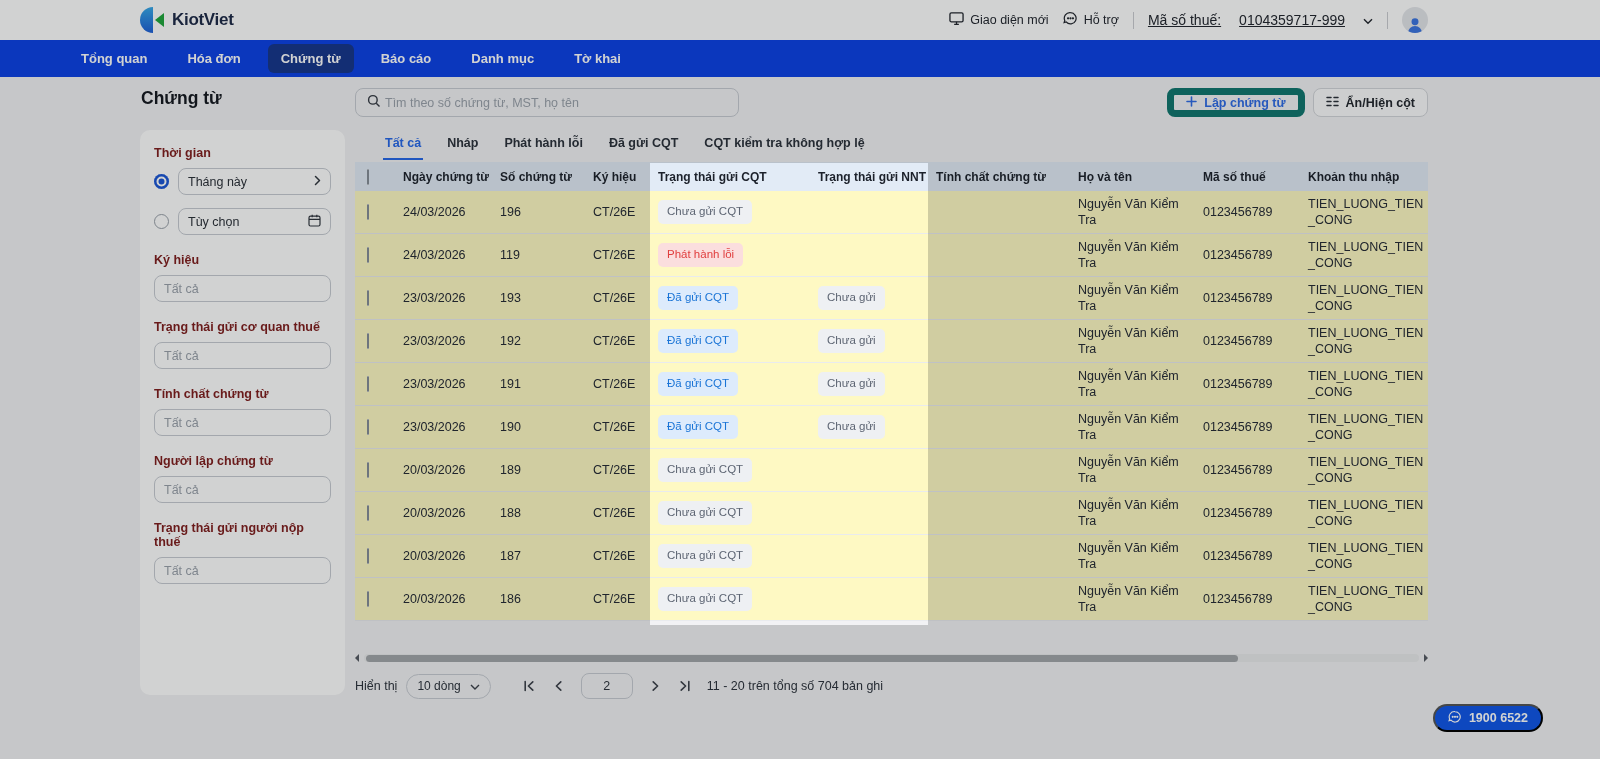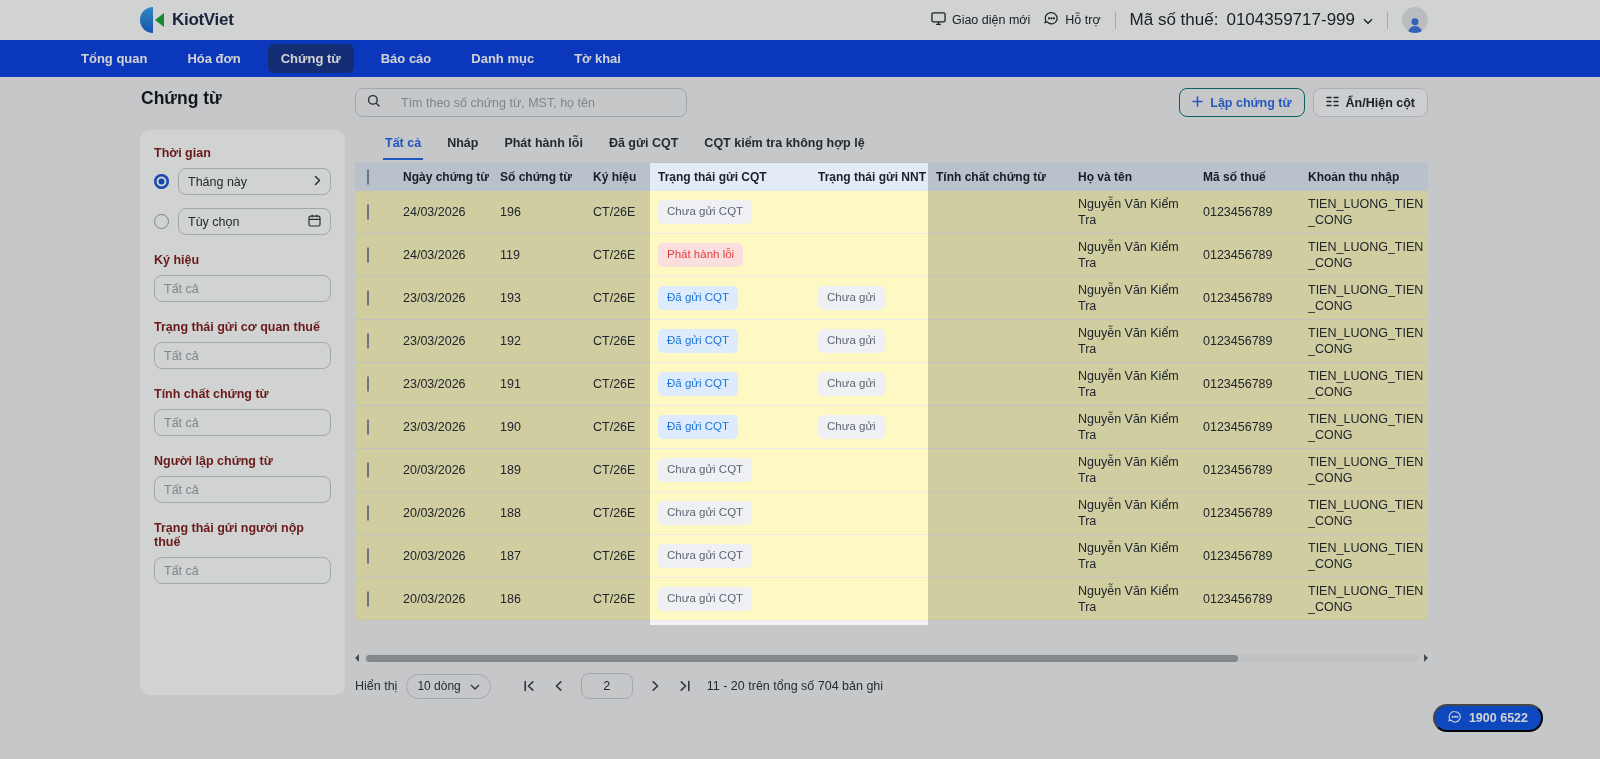--- a/index.html
+++ b/index.html
@@ -18,21 +18,21 @@
   .logo-mark { position:relative; width:27px; height:26px; }
   .logo-blue { position:absolute; left:2px; top:0; width:13px; height:26px;
     background:linear-gradient(180deg,#37a8e8 0%,#1d5fd6 100%);
     border-radius:13px 0 0 13px / 13px 0 0 13px; }
   .logo-green { position:absolute; left:17px; top:6px; width:9px; height:14px;
     background:#1fa63c; clip-path:polygon(100% 0,0 50%,100% 100%); }
   .brand-text { font-size:17px; font-weight:700; color:#1d2947; letter-spacing:-0.3px; }
   .topbar-right { margin-left:auto; display:flex; align-items:center; margin-right:172px; gap:14px; }
   .topbar-item { display:flex; align-items:center; gap:6px; font-size:12.5px; color:#22262e; }
   .tb-divider { width:1px; height:17px; background:#caccd1; }
-  .tax-group { display:flex; align-items:center; gap:8px; font-size:17px; color:#22262e; }
+  .tax-group { display:flex; align-items:center; gap:18px; font-size:14px; color:#22262e;text-decoration:underline; }
   .avatar { width:26px; height:26px; border-radius:50%; background:#e3e5e9; display:flex; align-items:flex-end; justify-content:center; overflow:hidden; }
 
   
   .navbar { position:absolute; top:40px; left:0; right:0; height:37px; background:#0c41e6;
     display:flex; align-items:center; padding-left:68px; gap:14px; }
   .nav-item { color:#fff; font-size:13px; font-weight:700; padding:7px 13px; border-radius:6px; cursor:pointer; white-space:nowrap; }
   .nav-item.active { background:#16358c; }
 
   
   .page-title { position:absolute; left:141px; top:88px; font-size:17.5px; font-weight:700; color:#14181f; }
@@ -43,25 +43,25 @@
   .radio.on { border:none; background:#1a56d6;
     box-shadow:inset 0 0 0 2.5px #1a56d6, inset 0 0 0 4.5px #fff; }
   .time-field { flex:1; height:27px; border:1px solid #c7cbd2; border-radius:8px; display:flex; align-items:center; justify-content:space-between; padding:0 9px; font-size:12.5px; color:#2b3038; cursor:pointer; }
   .filter-group { margin-top:18px; }
   .filter-input { width:100%; height:27px; border:1px solid #c7cbd2; border-radius:8px; background:transparent; padding:0 9px; font-size:12.5px; color:#2b3038; outline:none; }
   .filter-input::placeholder { color:#9aa1ab; }
 
   
   .content { position:absolute; left:355px; top:88px; width:1073px; }
   .toolbar { display:flex; align-items:center; height:29px; }
-  .search-box { width:332px; height:29px; border:1px solid #c7cbd2; border-radius:8px; display:flex; align-items:center; padding:0 11px; gap:20px; }
+  .search-box { width:384px; height:29px; border:1px solid #c7cbd2; border-radius:8px; display:flex; align-items:center; padding:0 11px; gap:4px; }
   .search-box input { border:none; outline:none; background:transparent; flex:1; font-size:12.5px; color:#2b3038; }
   .search-box input::placeholder { color:#9aa1ab; }
   .btn { height:29px; border-radius:8px; display:flex; align-items:center; gap:7px; padding:0 12px; font-size:12.5px; font-weight:700; cursor:pointer; white-space:nowrap; }
-  .btn-create { margin-left:auto; border:1px solid #0f766e; color:#2e6be5; background:transparent; }
+  .btn-create { margin-left:auto; border:7px solid #0f766e; color:#2e6be5; background:transparent; }
   .btn-columns { margin-left:8px; border:1px solid #d2d4d9; color:#23272e; background:#fbfbfc; }
 
   .tabs { display:flex; gap:22px; margin-top:16px; height:29px; padding-left:28px; }
   .tab { font-size:12.5px; font-weight:700; color:#2b313b; padding:3px 2px 0 2px; cursor:pointer; height:27px; }
   .tab.active { color:#2667e8; border-bottom:2px solid #2667e8; }
 
   
   .grid-cols { display:grid; grid-template-columns:40px 97px 93px 65px 160px 118px 142px 125px 105px 128px; }
   .thead { background:#e2ebf6; height:29px; align-items:center; font-weight:700; font-size:12px; color:#1c212b; }
   .th { padding-left:8px; white-space:nowrap; overflow:hidden; }

